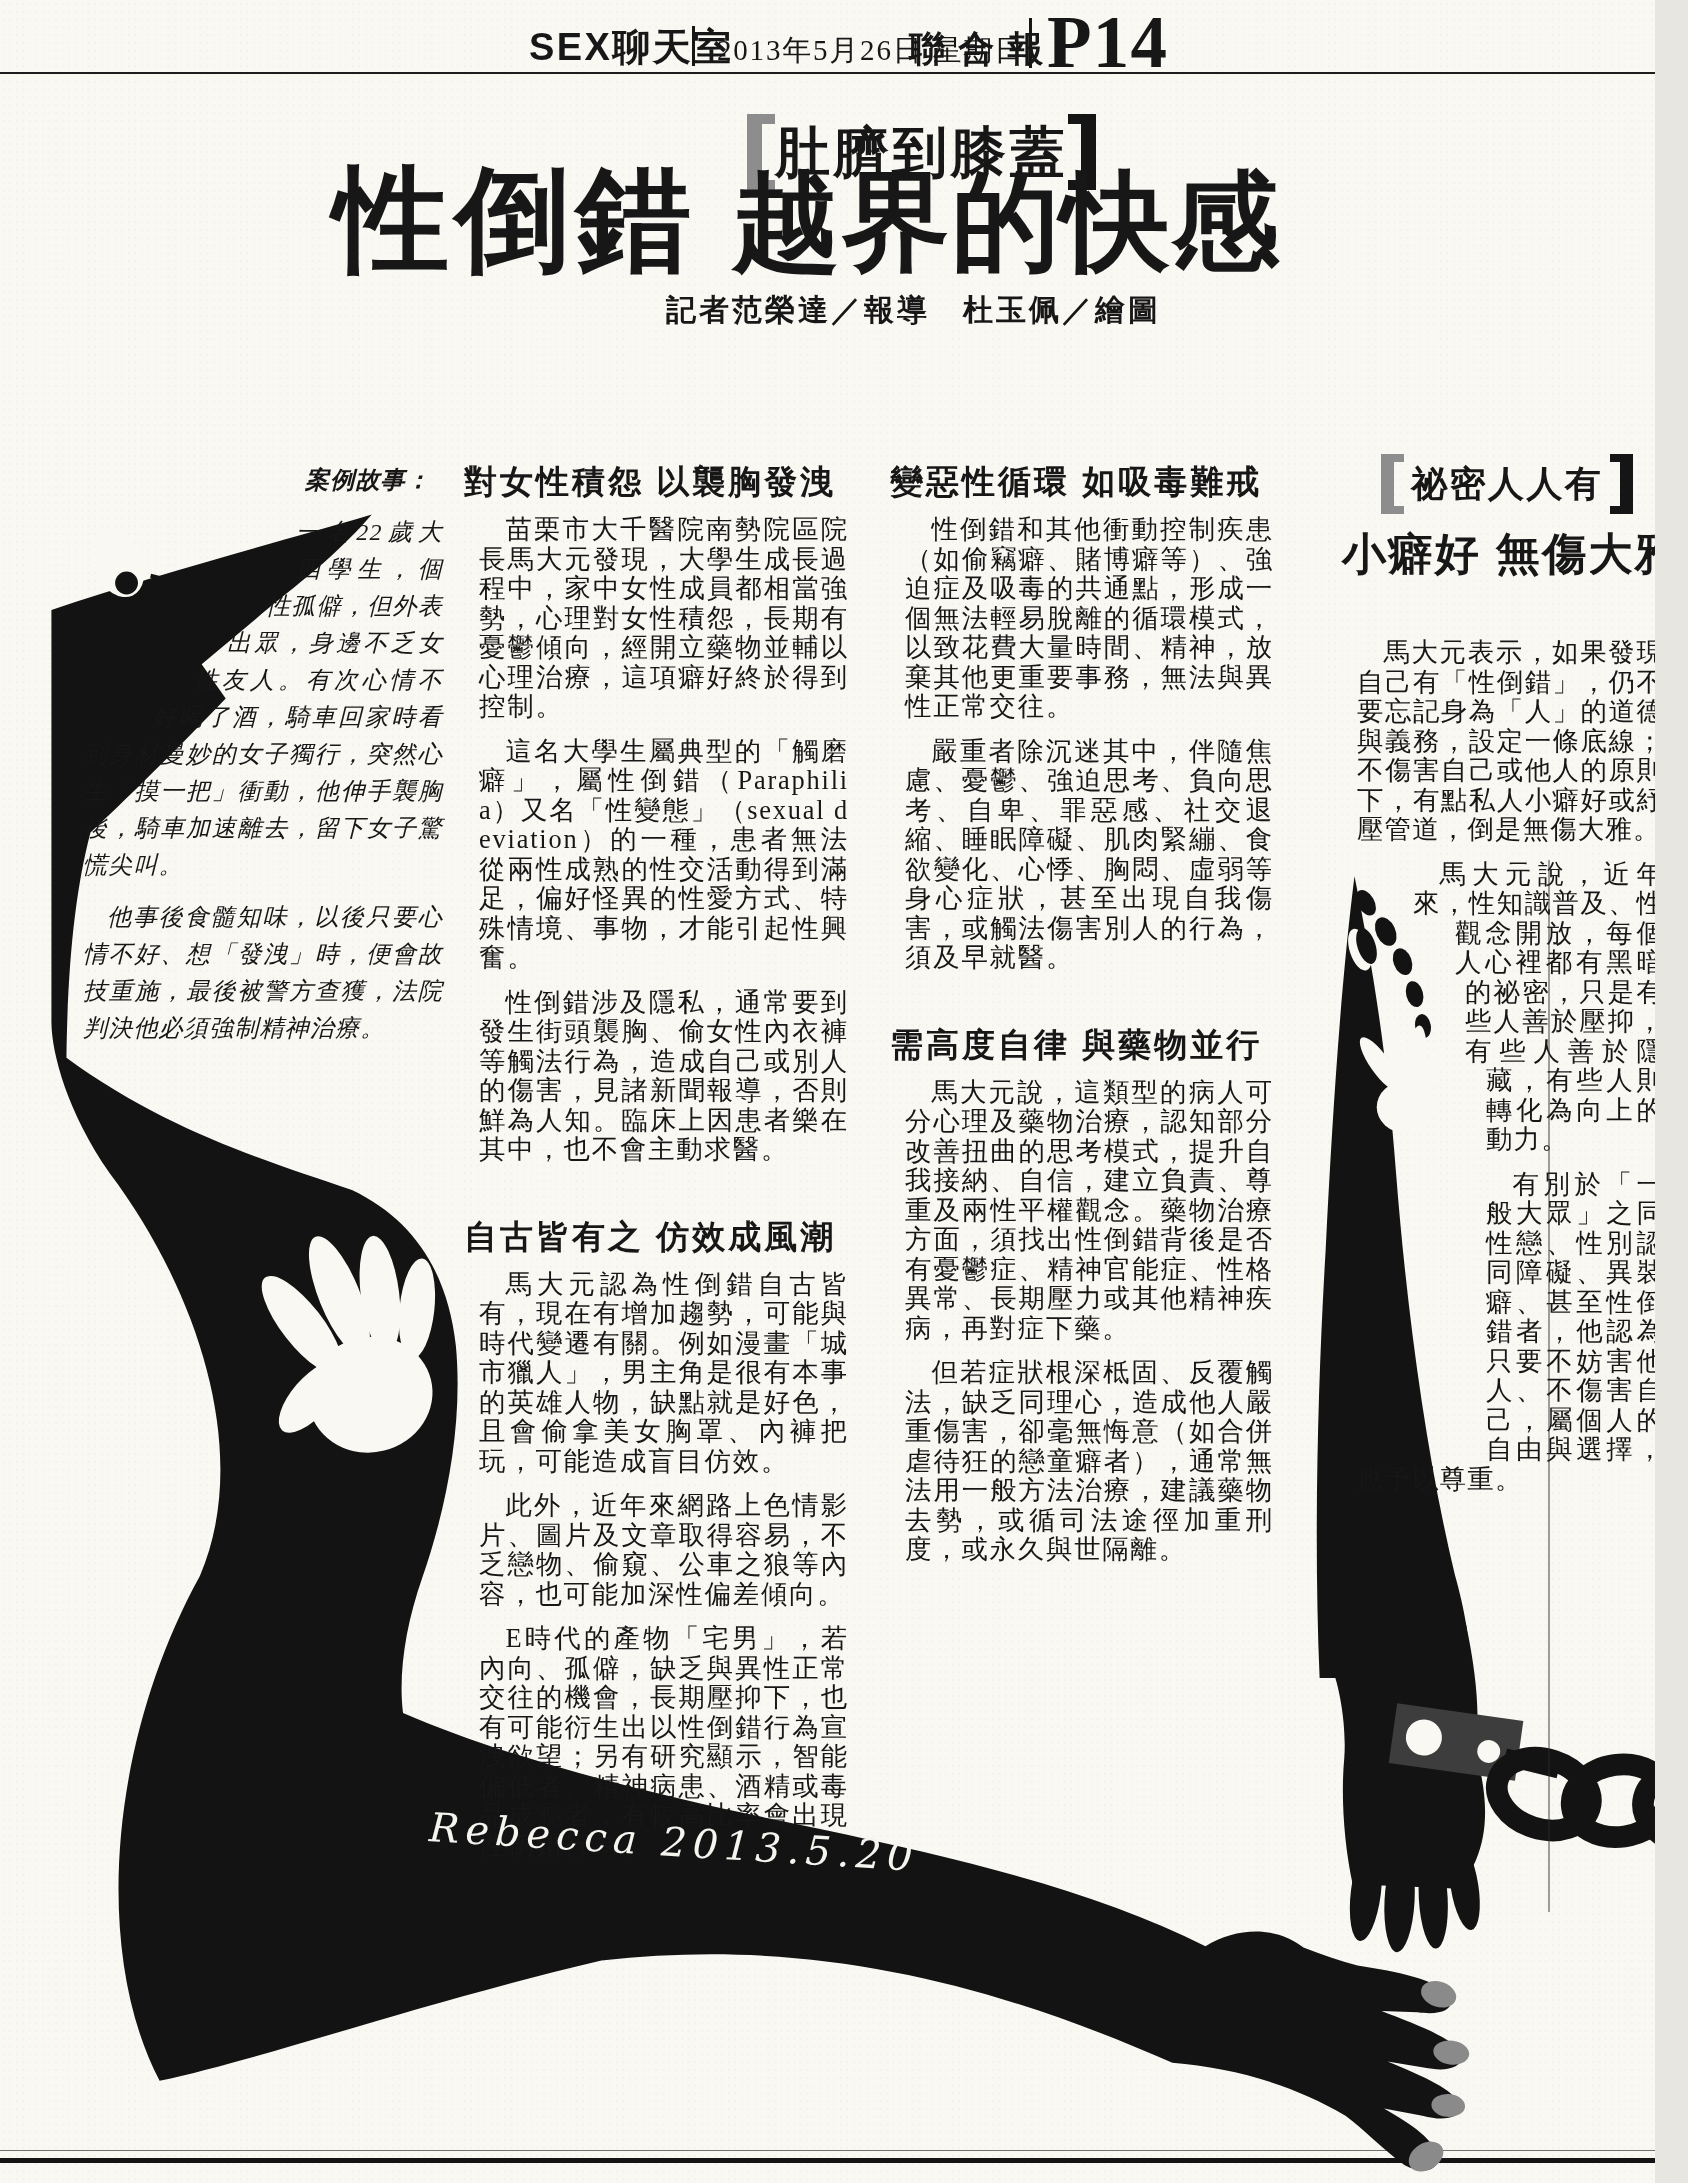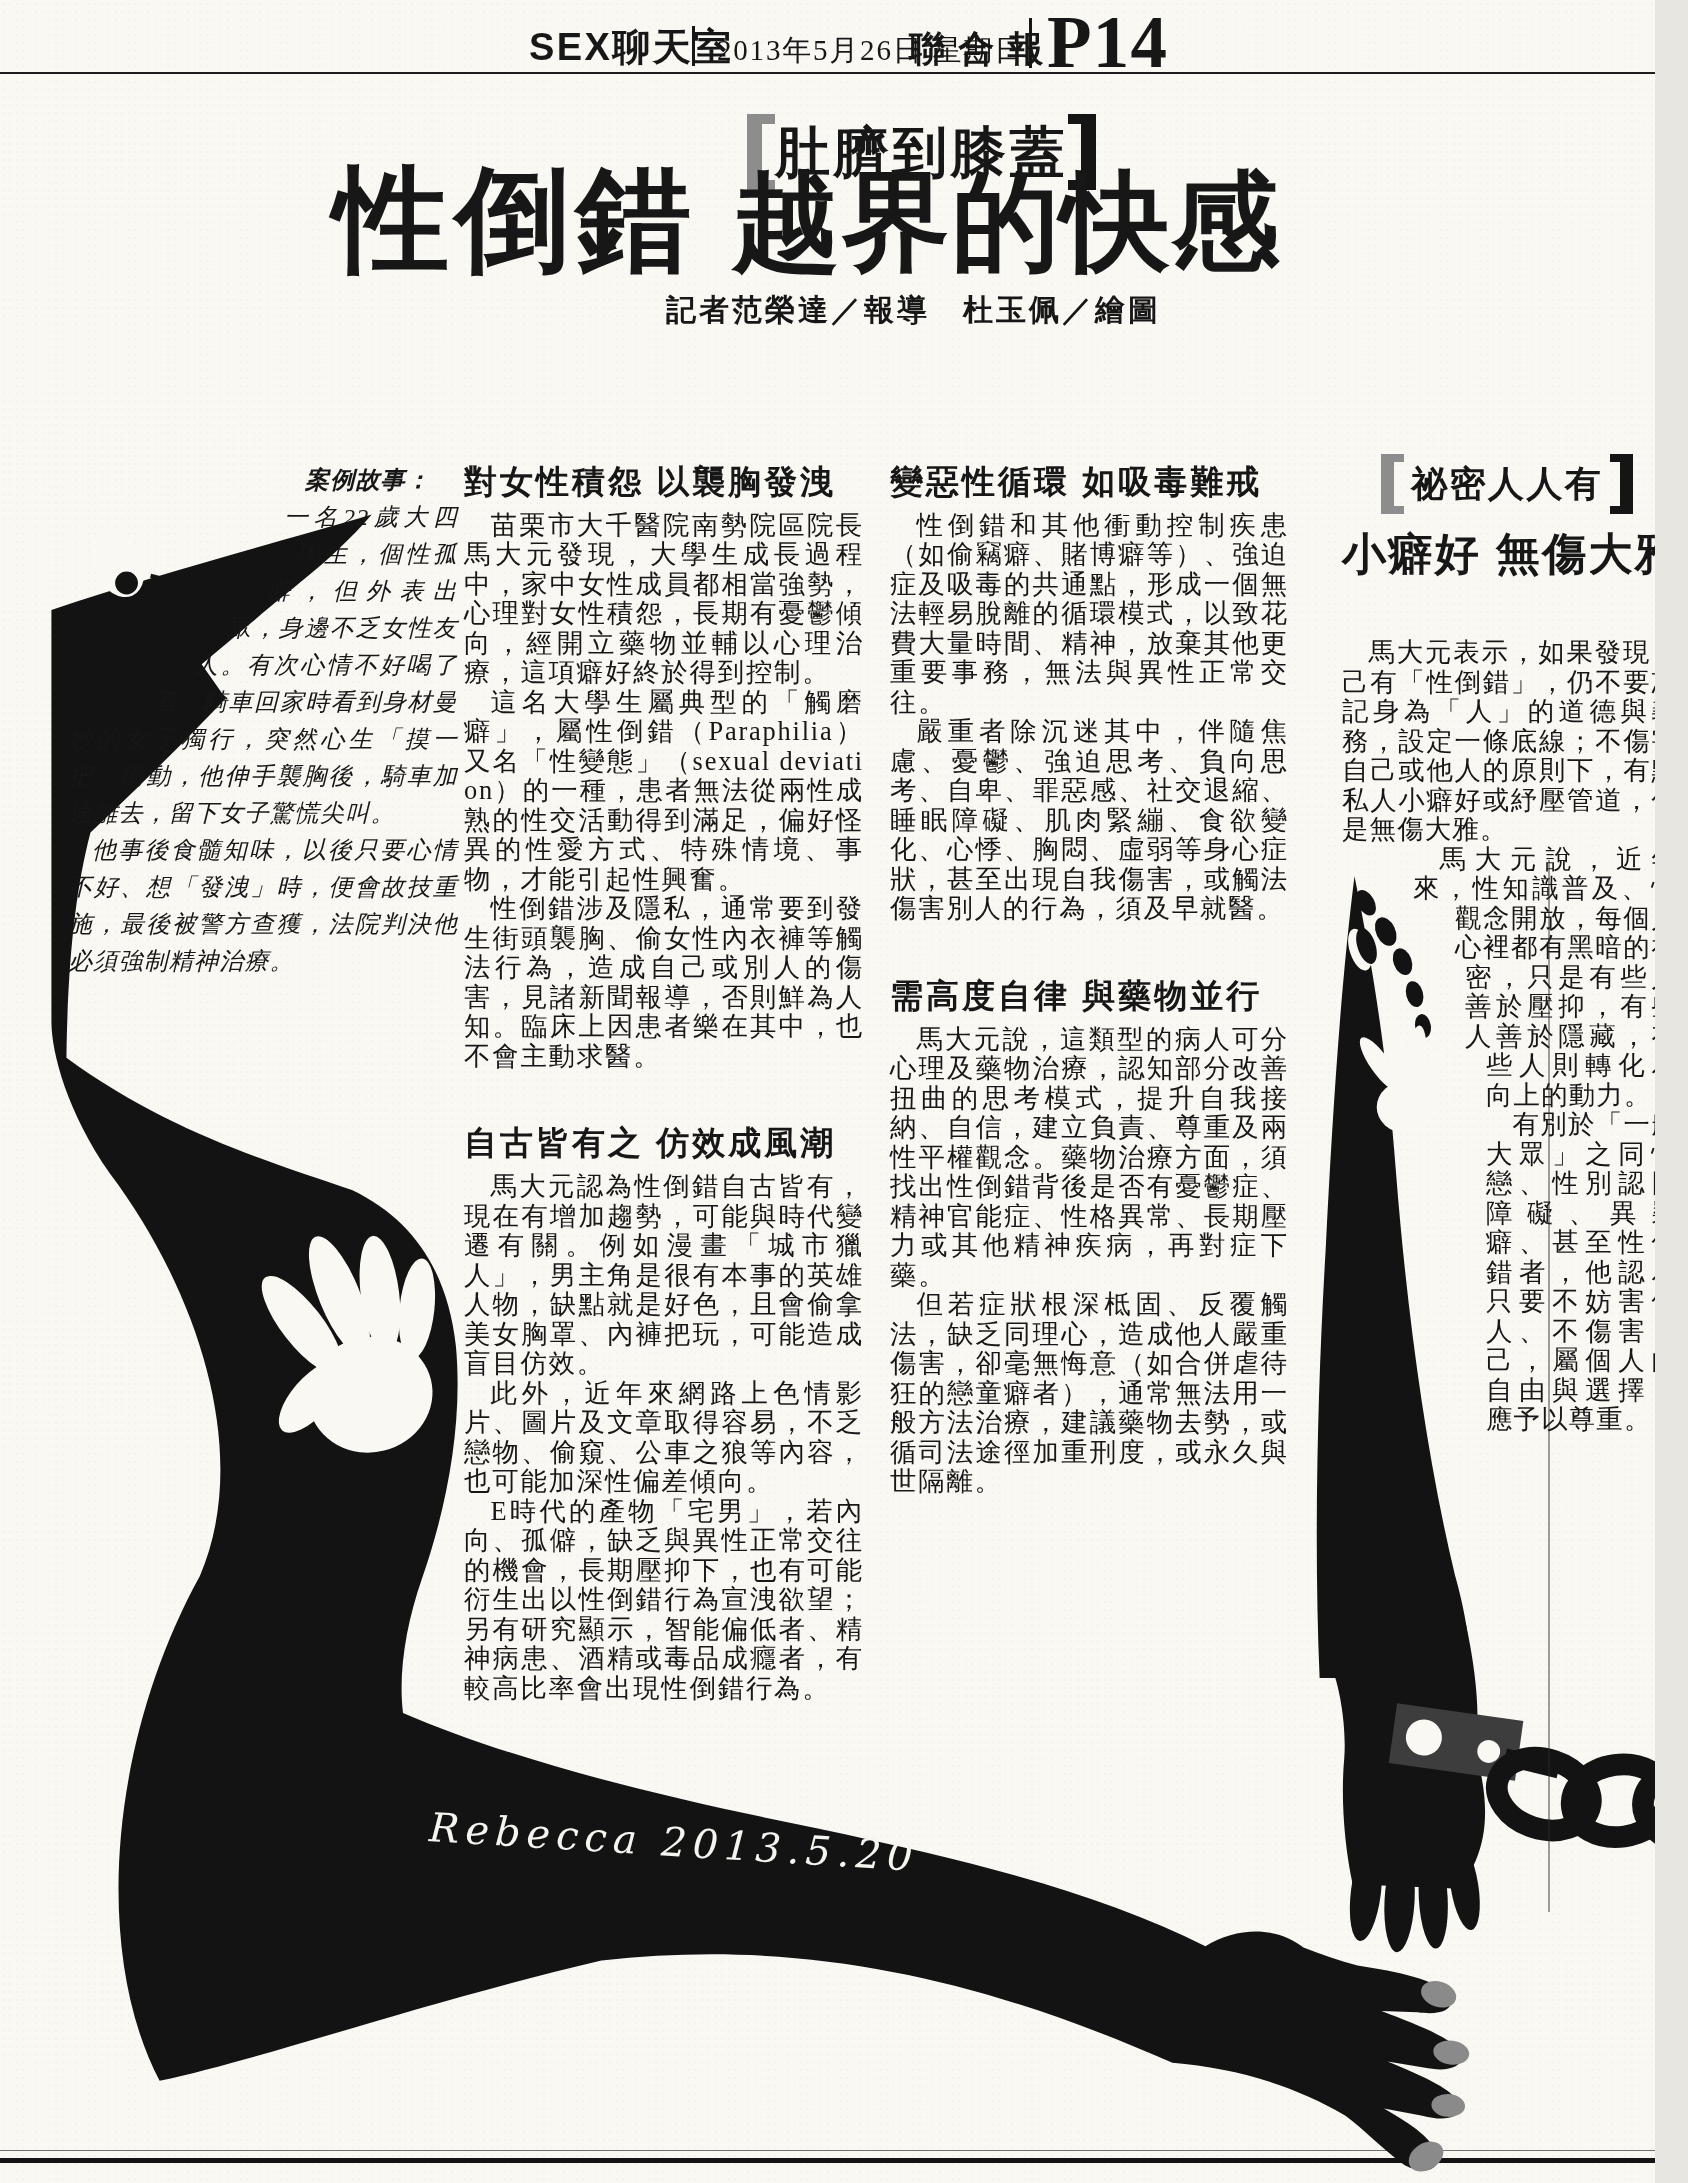--- a/index.html
+++ b/index.html
@@ -31,21 +31,21 @@
   .byline{position:absolute;left:666px;top:290px;font-size:30px;letter-spacing:3px;font-weight:700;}
   
   .col{position:absolute;text-align:justify;word-break:break-all;z-index:2;}
   #col1{left:68px;top:462px;width:390px;font-size:24px;line-height:37px;letter-spacing:1.2px;font-style:italic;}
   #col2{left:464px;top:463px;width:400px;font-size:26.4px;line-height:29.5px;letter-spacing:1.8px;}
   #col3{left:890px;top:463px;width:399px;font-size:26.4px;line-height:29.5px;letter-spacing:1.8px;}
   #col4{left:1342px;top:454px;width:337px;font-size:26.4px;line-height:29.5px;letter-spacing:1.2px;}
   .sec{font-family:"Liberation Sans","DejaVu Sans",sans-serif;font-weight:900;font-size:33px;
         line-height:37px;letter-spacing:3px;margin:0 0 10.8px;text-align:left;white-space:nowrap;}
   .mt{margin-top:53px;}
-  .para{margin:0;text-indent:1em;}
+  .para{margin:15px;text-indent:1em;}
   .sp{float:left;clear:left;}
   .case-label{font-weight:700;}
   
   .kickrow{display:flex;align-items:center;gap:7.2px;margin:0 0 14.4px 0;padding-left:39px;}
   .brkL2{width:23px;height:60px;box-sizing:border-box;border-left:13.2px solid #8d8d8d;
         border-top:8.4px solid #8d8d8d;border-bottom:8.4px solid #8d8d8d;}
   .brkR2{width:23px;height:60px;box-sizing:border-box;border-right:13.2px solid #151515;
         border-top:8.4px solid #151515;border-bottom:8.4px solid #151515;}
   .kick2-text{font-family:"Liberation Sans","DejaVu Sans",sans-serif;font-size:36px;font-weight:900;letter-spacing:2.4px;}
   .sech{font-family:"Liberation Sans","DejaVu Sans",sans-serif;font-weight:900;font-size:44px;

